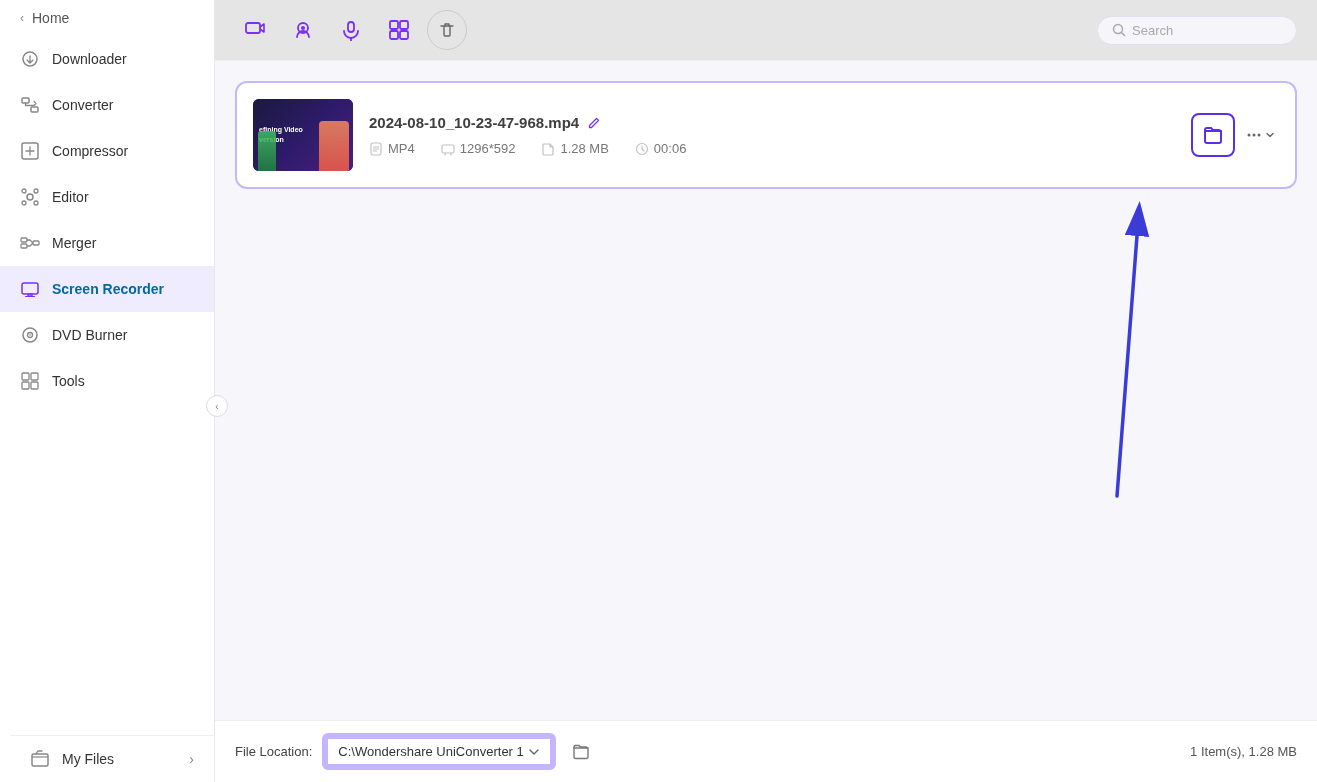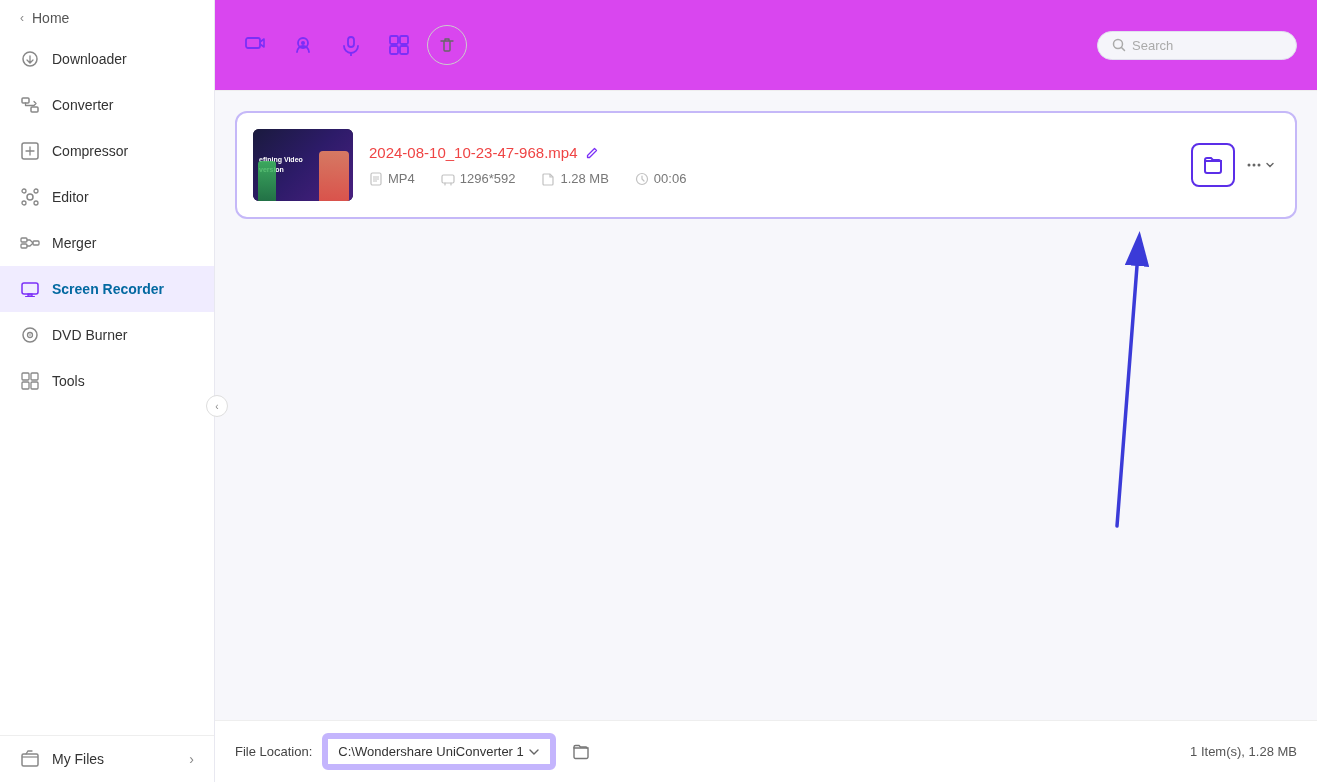--- a/index.html
+++ b/index.html
@@ -85,34 +85,35 @@
     .sidebar-my-files {
       margin-top: auto;
       display: flex;
       align-items: center;
       padding: 13px 20px;
       cursor: pointer;
       color: #333;
       font-size: 14px;
       gap: 12px;
       border-top: 1px solid #eee;
+      margin-left: 10px;
     }
 
     
     .main {
       flex: 1;
       display: flex;
       flex-direction: column;
       background: #f7f7fb;
     }
 
     
     .toolbar {
-      background: #d946ef;
-      padding: 25px 20px;
+      background: #e5e5e5;
+      padding: 10px 20px;
       display: flex;
       align-items: center;
       gap: 8px;
       border-bottom: 1px solid #eee;
     }
 
     .toolbar-icon-btn {
       width: 40px;
       height: 40px;
       display: flex;
@@ -231,22 +232,22 @@
 
     .file-name-row {
       display: flex;
       align-items: center;
       gap: 8px;
       margin-bottom: 10px;
     }
 
     .file-name {
       font-size: 15px;
-      font-weight: 400;
-      color: #ef4444;
+      font-weight: 700;
+      color: #404040;
     }
 
     .edit-icon {
       color: #7b2ff7;
       cursor: pointer;
       font-size: 14px;
     }
 
     .file-meta {
       display: flex;

